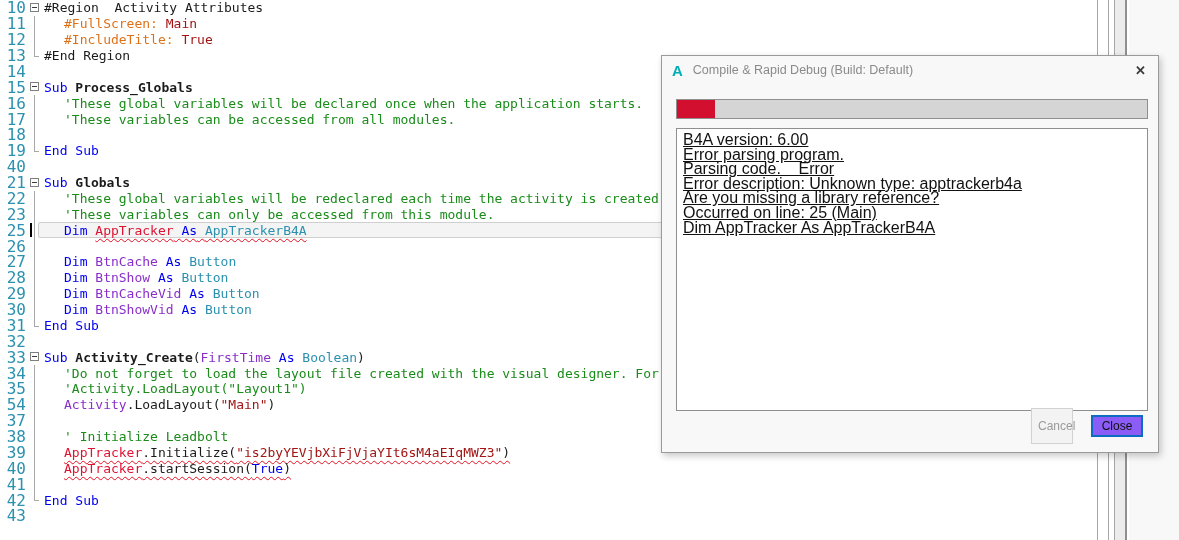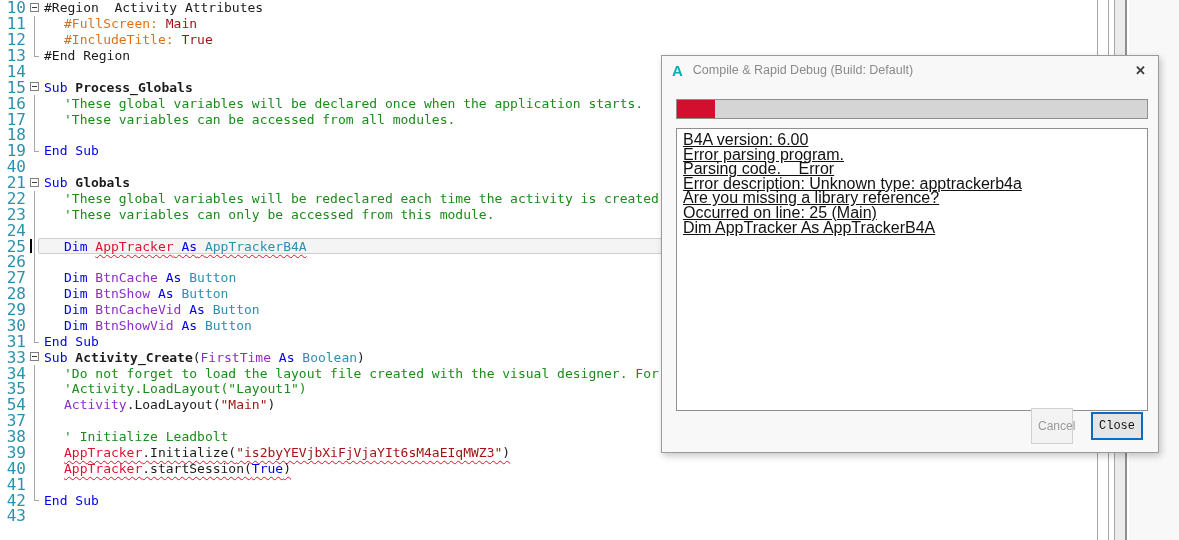--- a/index.html
+++ b/index.html
@@ -47,21 +47,21 @@
   .title{color:#8a8a8a;font-size:12.5px;flex:1;}
   .close-x{color:#3c3c3c;font-size:13px;font-weight:bold;cursor:pointer;line-height:1;}
   .progress{position:absolute;left:14px;top:43px;width:472px;height:20px;background:#d5d5d5;border:1px solid #8f8f8f;box-sizing:border-box;}
   .progress-fill{height:100%;background:#d30f2f;width:8%;}
   .logbox{position:absolute;left:14px;top:72px;width:472px;height:283px;background:#fff;border:1px solid #8f8f8f;
           box-sizing:border-box;padding:4px 6px;font-size:16px;line-height:14.6px;color:#111;overflow:hidden;text-decoration:underline;}
   .logbox div{white-space:pre;}
   .btnrow{position:absolute;right:15px;bottom:8px;display:flex;align-items:center;gap:18px;}
   .btn{font-family:"Liberation Sans",sans-serif;font-size:12px;border-radius:0;}
   .btn-cancel{width:42px;height:36px;color:#9a9a9a;background:#f3f3f3;border:1px solid #d2d2d2;}
-  .btn-close{width:52px;height:28px;color:#111;background:#e5e5e5;border:2px solid #0c6cc2;font-family:Liberation Mono, monospace;}
+  .btn-close{width:52px;height:22px;color:#111;background:#8b5cf6;border:2px solid #0c6cc2;}
 </style>
 </head>
 <body>
 
 <div class="screen">
 
   <div class="editor">
       <div class="line"><span class="ln">10</span><span class="foldcol"><span class="fbox"></span></span><span class="code"><span class="pl">#Region  Activity Attributes</span></span></div>
       <div class="line ind1"><span class="ln">11</span><span class="foldcol"><span class="fline"></span></span><span class="code"><span class="attr">#FullScreen:</span><span class="str"> Main</span></span></div>
       <div class="line ind1"><span class="ln">12</span><span class="foldcol"><span class="fline"></span></span><span class="code"><span class="attr">#IncludeTitle:</span><span class="str"> True</span></span></div>
@@ -69,28 +69,28 @@
       <div class="line"><span class="ln">14</span><span class="foldcol"></span><span class="code"></span></div>
       <div class="line"><span class="ln">15</span><span class="foldcol"><span class="fbox"></span></span><span class="code"><span class="kw">Sub</span><span class="fn"> Process_Globals</span></span></div>
       <div class="line ind1"><span class="ln">16</span><span class="foldcol"><span class="fline"></span></span><span class="code"><span class="cm">'These global variables will be declared once when the application starts.</span></span></div>
       <div class="line ind1"><span class="ln">17</span><span class="foldcol"><span class="fline"></span></span><span class="code"><span class="cm">'These variables can be accessed from all modules.</span></span></div>
       <div class="line"><span class="ln">18</span><span class="foldcol"><span class="fline"></span></span><span class="code"></span></div>
       <div class="line"><span class="ln">19</span><span class="foldcol"><span class="fend"></span></span><span class="code"><span class="kw">End Sub</span></span></div>
       <div class="line"><span class="ln">40</span><span class="foldcol"></span><span class="code"></span></div>
       <div class="line"><span class="ln">21</span><span class="foldcol"><span class="fbox"></span></span><span class="code"><span class="kw">Sub</span><span class="fn"> Globals</span></span></div>
       <div class="line ind1"><span class="ln">22</span><span class="foldcol"><span class="fline"></span></span><span class="code"><span class="cm">'These global variables will be redeclared each time the activity is created.</span></span></div>
       <div class="line ind1"><span class="ln">23</span><span class="foldcol"><span class="fline"></span></span><span class="code"><span class="cm">'These variables can only be accessed from this module.</span></span></div>
-      <div class="line"><span class="ln">24</span><span class="foldcol"><span class="fline"></span></span><span class="code"></span></div>
       <div class="line ind1 cur"><div class="curbox"></div><div class="caret"></div><span class="ln">25</span><span class="foldcol"><span class="fline"></span></span><span class="code"><span class="kw">Dim </span><span class="sq"><span class="err">AppTracker</span><span class="pl"> </span><span class="kw">As</span><span class="pl"> </span><span class="type">AppTrackerB4A</span></span></span></div>
       <div class="line"><span class="ln">26</span><span class="foldcol"><span class="fline"></span></span><span class="code"></span></div>
       <div class="line ind1"><span class="ln">27</span><span class="foldcol"><span class="fline"></span></span><span class="code"><span class="kw">Dim </span><span class="var">BtnCache</span><span class="pl"> </span><span class="kw">As</span><span class="pl"> </span><span class="type">Button</span></span></div>
       <div class="line ind1"><span class="ln">28</span><span class="foldcol"><span class="fline"></span></span><span class="code"><span class="kw">Dim </span><span class="var">BtnShow</span><span class="pl"> </span><span class="kw">As</span><span class="pl"> </span><span class="type">Button</span></span></div>
       <div class="line ind1"><span class="ln">29</span><span class="foldcol"><span class="fline"></span></span><span class="code"><span class="kw">Dim </span><span class="var">BtnCacheVid</span><span class="pl"> </span><span class="kw">As</span><span class="pl"> </span><span class="type">Button</span></span></div>
       <div class="line ind1"><span class="ln">30</span><span class="foldcol"><span class="fline"></span></span><span class="code"><span class="kw">Dim </span><span class="var">BtnShowVid</span><span class="pl"> </span><span class="kw">As</span><span class="pl"> </span><span class="type">Button</span></span></div>
       <div class="line"><span class="ln">31</span><span class="foldcol"><span class="fend"></span></span><span class="code"><span class="kw">End Sub</span></span></div>
+      <div class="line"><span class="ln">32</span><span class="foldcol"></span><span class="code"></span></div>
       <div class="line"><span class="ln">33</span><span class="foldcol"><span class="fbox"></span></span><span class="code"><span class="kw">Sub</span><span class="fn"> Activity_Create</span><span class="pl">(</span><span class="var">FirstTime</span><span class="pl"> </span><span class="kw">As</span><span class="pl"> </span><span class="type">Boolean</span><span class="pl">)</span></span></div>
       <div class="line ind1"><span class="ln">34</span><span class="foldcol"><span class="fline"></span></span><span class="code"><span class="cm">'Do not forget to load the layout file created with the visual designer. For example:</span></span></div>
       <div class="line ind1"><span class="ln">35</span><span class="foldcol"><span class="fline"></span></span><span class="code"><span class="cm">'Activity.LoadLayout("Layout1")</span></span></div>
       <div class="line ind1"><span class="ln">54</span><span class="foldcol"><span class="fline"></span></span><span class="code"><span class="var">Activity</span><span class="pl">.LoadLayout(</span><span class="str">"Main"</span><span class="pl">)</span></span></div>
       <div class="line"><span class="ln">37</span><span class="foldcol"><span class="fline"></span></span><span class="code"></span></div>
       <div class="line ind1"><span class="ln">38</span><span class="foldcol"><span class="fline"></span></span><span class="code"><span class="cm">' Initialize Leadbolt</span></span></div>
       <div class="line ind1"><span class="ln">39</span><span class="foldcol"><span class="fline"></span></span><span class="code"><span class="sq"><span class="err">AppTracker</span><span class="pl">.Initialize(</span><span class="str">"is2byYEVjbXiFjVjaYIt6sM4aEIqMWZ3"</span><span class="pl">)</span></span></span></div>
       <div class="line ind1"><span class="ln">40</span><span class="foldcol"><span class="fline"></span></span><span class="code"><span class="sq"><span class="err">AppTracker</span><span class="pl">.startSession(</span><span class="kw">True</span><span class="pl">)</span></span></span></div>
       <div class="line"><span class="ln">41</span><span class="foldcol"><span class="fline"></span></span><span class="code"></span></div>
       <div class="line"><span class="ln">42</span><span class="foldcol"><span class="fend"></span></span><span class="code"><span class="kw">End Sub</span></span></div>

